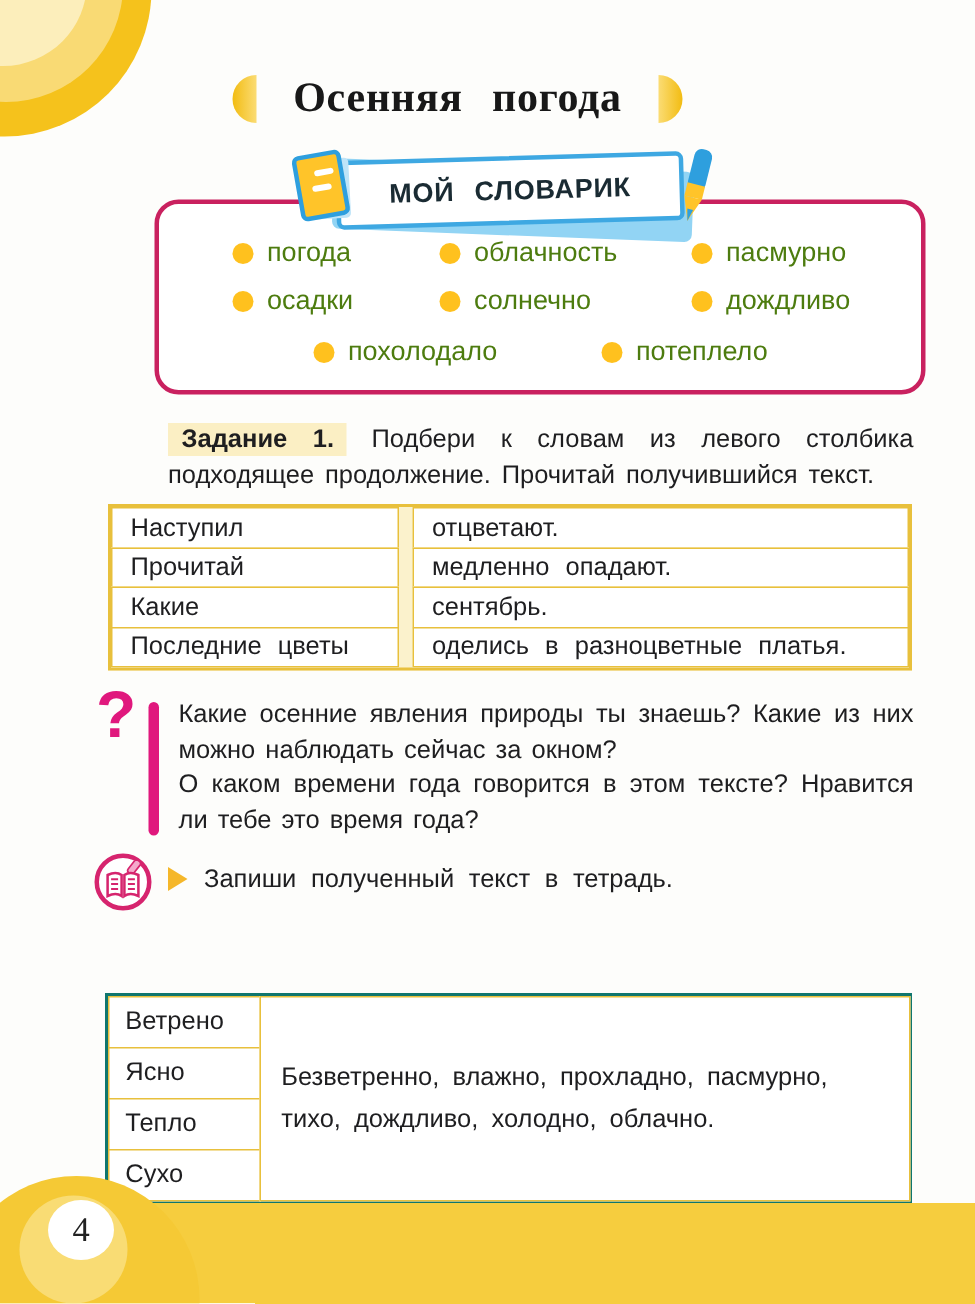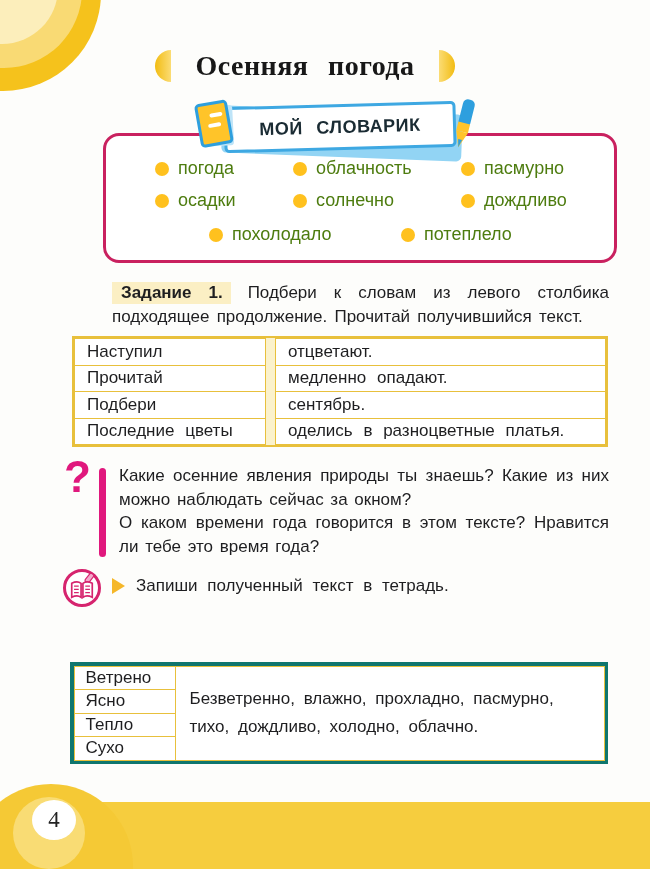--- a/index.html
+++ b/index.html
@@ -46,21 +46,21 @@
   
   .q-mark{position:absolute;left:64px;top:455px;font-size:44px;font-weight:800;color:#e0187d;line-height:1;}
   .q-bar{position:absolute;left:99px;top:468px;width:7px;height:89px;border-radius:4px;background:#e0187d;}
   .q-text{position:absolute;left:119px;top:464px;width:490px;font-size:17px;line-height:23.5px;text-align:justify;word-spacing:2px;}
   .q-text p{margin:0;}
   
   .write-icon{position:absolute;left:63px;top:569px;width:38px;height:38px;border:3px solid #d6246e;border-radius:50%;background:#fff;box-sizing:border-box;display:flex;align-items:center;justify-content:center;}
   .write-arrow{position:absolute;left:112px;top:578px;width:0;height:0;border-top:8px solid transparent;border-bottom:8px solid transparent;border-left:13px solid #f5b72a;}
   .write-text{position:absolute;left:136px;top:576px;font-size:17px;word-spacing:5px;}
   
-  .table2{position:absolute;left:70px;top:662px;width:538px;height:102px;background:#a21caf;border:4px solid #0f766e;box-sizing:border-box;display:grid;grid-template-columns:101px 1fr;grid-template-rows:repeat(4,1fr);}
+  .table2{position:absolute;left:70px;top:662px;width:538px;height:140px;background:#a21caf;border:2px solid #0f766e;box-sizing:border-box;display:grid;grid-template-columns:101px 1fr;grid-template-rows:repeat(4,1fr);}
   .t2-left{border:1px solid #e8c03c;display:flex;align-items:center;padding-left:11px;font-size:17px;margin:-0.5px;background:#fff;}
   .t2-right{grid-column:2;grid-row:1 / span 4;border:1px solid #e8c03c;margin:-0.5px;display:flex;align-items:center;padding:10px 14px;font-size:17px;line-height:28px;word-spacing:4px;background:#fff;}
   
   .footer-band{position:absolute;left:0;top:802px;width:650px;height:67px;background:#f6cd3e;}
   .foot-circle-big{position:absolute;left:-31px;top:784px;width:164px;height:164px;border-radius:50%;background:#f5c935;}
   .foot-circle-light{position:absolute;left:13px;top:797px;width:72px;height:72px;border-radius:50%;background:#f9dc74;}
   .page-number-badge{position:absolute;left:32px;top:800px;width:44px;height:40px;border-radius:50%;background:#fff;display:flex;align-items:center;justify-content:center;font-family:"Liberation Serif",serif;font-size:23px;color:#222;}
 </style>
 </head>
 <body>
@@ -141,21 +141,21 @@
       <div class="t1-left">Наступил</div>
       <div class="t1-gap"></div>
       <div class="t1-right">отцветают.</div>
     </div>
     <div class="t1-row">
       <div class="t1-left">Прочитай</div>
       <div class="t1-gap"></div>
       <div class="t1-right">медленно опадают.</div>
     </div>
     <div class="t1-row">
-      <div class="t1-left">Подбери</div>
+      <div class="t1-left">Какие</div>
       <div class="t1-gap"></div>
       <div class="t1-right">сентябрь.</div>
     </div>
     <div class="t1-row">
       <div class="t1-left">Последние цветы</div>
       <div class="t1-gap"></div>
       <div class="t1-right">оделись в разноцветные платья.</div>
     </div>
   </div>
 

